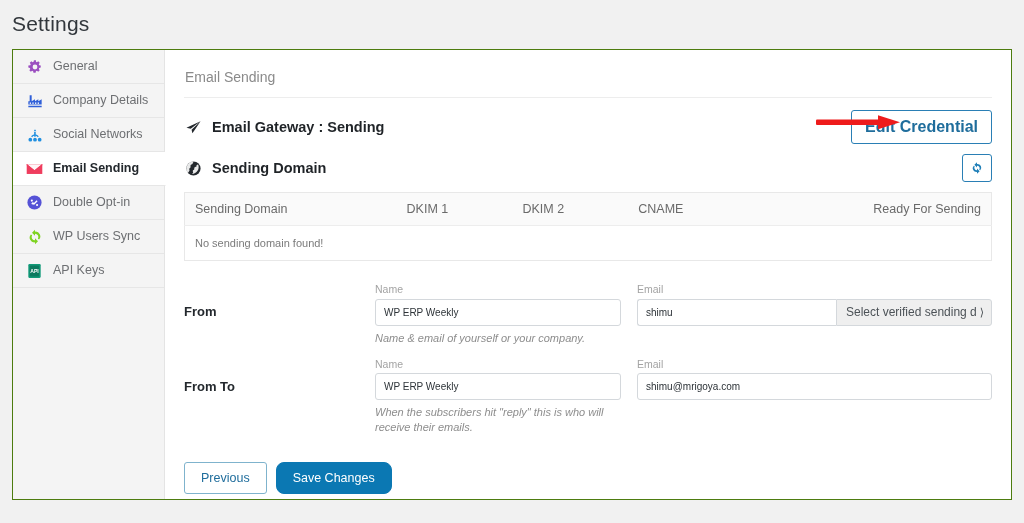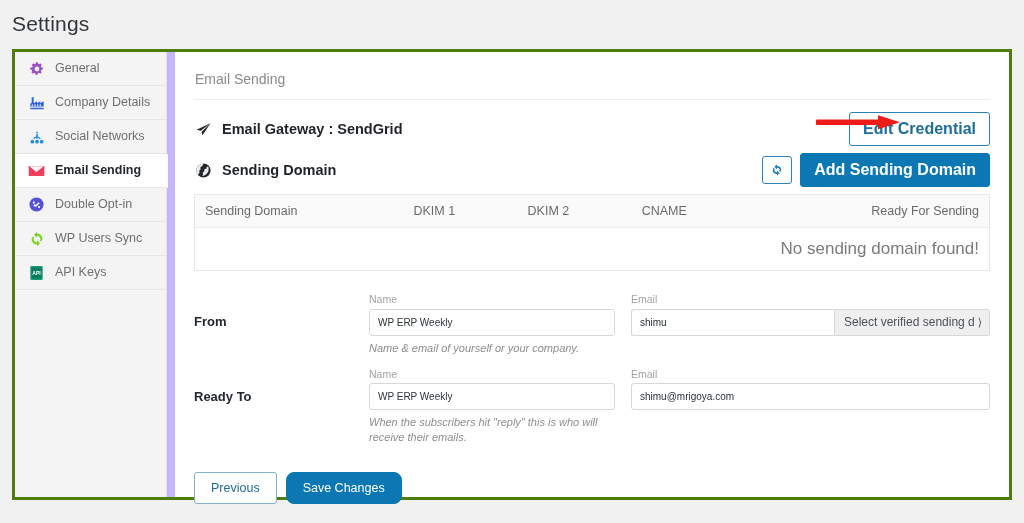--- a/index.html
+++ b/index.html
@@ -24,23 +24,22 @@
   }
 
   
   .settings-wrap {
     position: absolute;
     left: 12px;
     top: 49px;
     width: 1000px;
     height: 451px;
     display: flex;
-    background: #c4b5fd;
-    border: 3px solid #4d7c0f;
-    gap: 8px;
+    background: #14b8a6;
+    border: 1px solid #4d7c0f;
   }
 
   
   .sidebar {
     width: 152px;
     background: #f4f4f4;
     border-right: 1px solid #e4e4e4;
     flex: none;
   }
   .side-item {
@@ -162,43 +161,43 @@
     background: #fafafa;
     font-size: 12.5px;
     font-weight: normal;
     color: #6a6a6a;
     padding: 9px 10px;
     text-align: left;
     border-bottom: 1px solid #ededed;
   }
   .dm-table th.right { text-align: right; }
   .dm-table td {
-    font-size: 17px;
+    font-size: 11px;
     color: #7b7b7b;
     padding: 11px 10px;
-    text-align: right;
+    text-align: left;
   }
 
   
   .form { margin-top: 22px; }
   .form-row {
     display: flex;
     align-items: flex-start;
     margin-bottom: 13px;
   }
   .row-label {
     width: 175px;
     flex: none;
     font-size: 13px;
     font-weight: bold;
     color: #23282d;
     padding-top: 21px;
   }
   .fields { display: flex; flex: 1; gap: 16px; }
-  .field.name-col { width: 246px; flex: none; }
+  .field.name-col { width: 246px; flex: none; margin-left: 16px; }
   .field.email-col { flex: 1; }
   .f-label {
     font-size: 10.5px;
     color: #a3a3a3;
     margin-bottom: 3px;
     line-height: 1.2;
   }
   .inp {
     width: 100%;
     height: 27px;
@@ -377,21 +376,21 @@
 
     <div class="content-head">Email Sending</div>
 
     <div class="sec-row gw">
       <div class="sec-title">
         <span class="t-ico">
           <svg width="17" height="17" viewBox="0 0 24 24" fill="#23282d">
             <path d="M22 3L2 12.2l6.1 1.5L22 3zM9.3 15l1.1 5 2.3-3.1L22 3 9.3 15z"></path>
           </svg>
         </span>
-        <span>Email Gateway : SendGrid</span>
+        <span>Email Gateway : Sending</span>
       </div>
       <div class="sec-ctrl">
         <button class="btn btn-outline">Edit Credential</button>
       </div>
     </div>
 
     <div class="sec-row dm">
       <div class="sec-title">
         <span class="t-ico">
           <svg width="17" height="17" viewBox="0 0 24 24">
@@ -402,21 +401,20 @@
         </span>
         <span>Sending Domain</span>
       </div>
       <div class="sec-ctrl">
         <div class="btn-icon">
           <svg width="14" height="14" viewBox="0 0 24 24" fill="#1f7fb8">
             <path d="M12 5V2L7.5 6.5 12 11V8a4.6 4.6 0 013.9 7l1.7 1A6.6 6.6 0 0012 5z"></path>
             <path d="M12 19v3l4.5-4.5L12 13v3a4.6 4.6 0 01-3.9-7L6.4 8A6.6 6.6 0 0012 19z"></path>
           </svg>
         </div>
-        <button class="btn btn-primary">Add Sending Domain</button>
       </div>
     </div>
 
     <table class="dm-table">
       <thead>
         <tr>
           <th>Sending Domain</th>
           <th>DKIM 1</th>
           <th>DKIM 2</th>
           <th>CNAME</th>
@@ -447,21 +445,21 @@
               <div class="sel-attached">
                 <span class="sel-txt">Select verified sending dc</span>
                 <span class="chev">⟩</span>
               </div>
             </div>
           </div>
         </div>
       </div>
 
       <div class="form-row">
-        <div class="row-label">Ready To</div>
+        <div class="row-label">From To</div>
         <div class="fields">
           <div class="field name-col">
             <div class="f-label">Name</div>
             <input class="inp" type="text" value="WP ERP Weekly" style="">
             <div class="help">When the subscribers hit "reply" this is who will receive their emails.</div>
           </div>
           <div class="field email-col">
             <div class="f-label">Email</div>
             <input class="inp" type="text" value="shimu@mrigoya.com" style="">
           </div>

